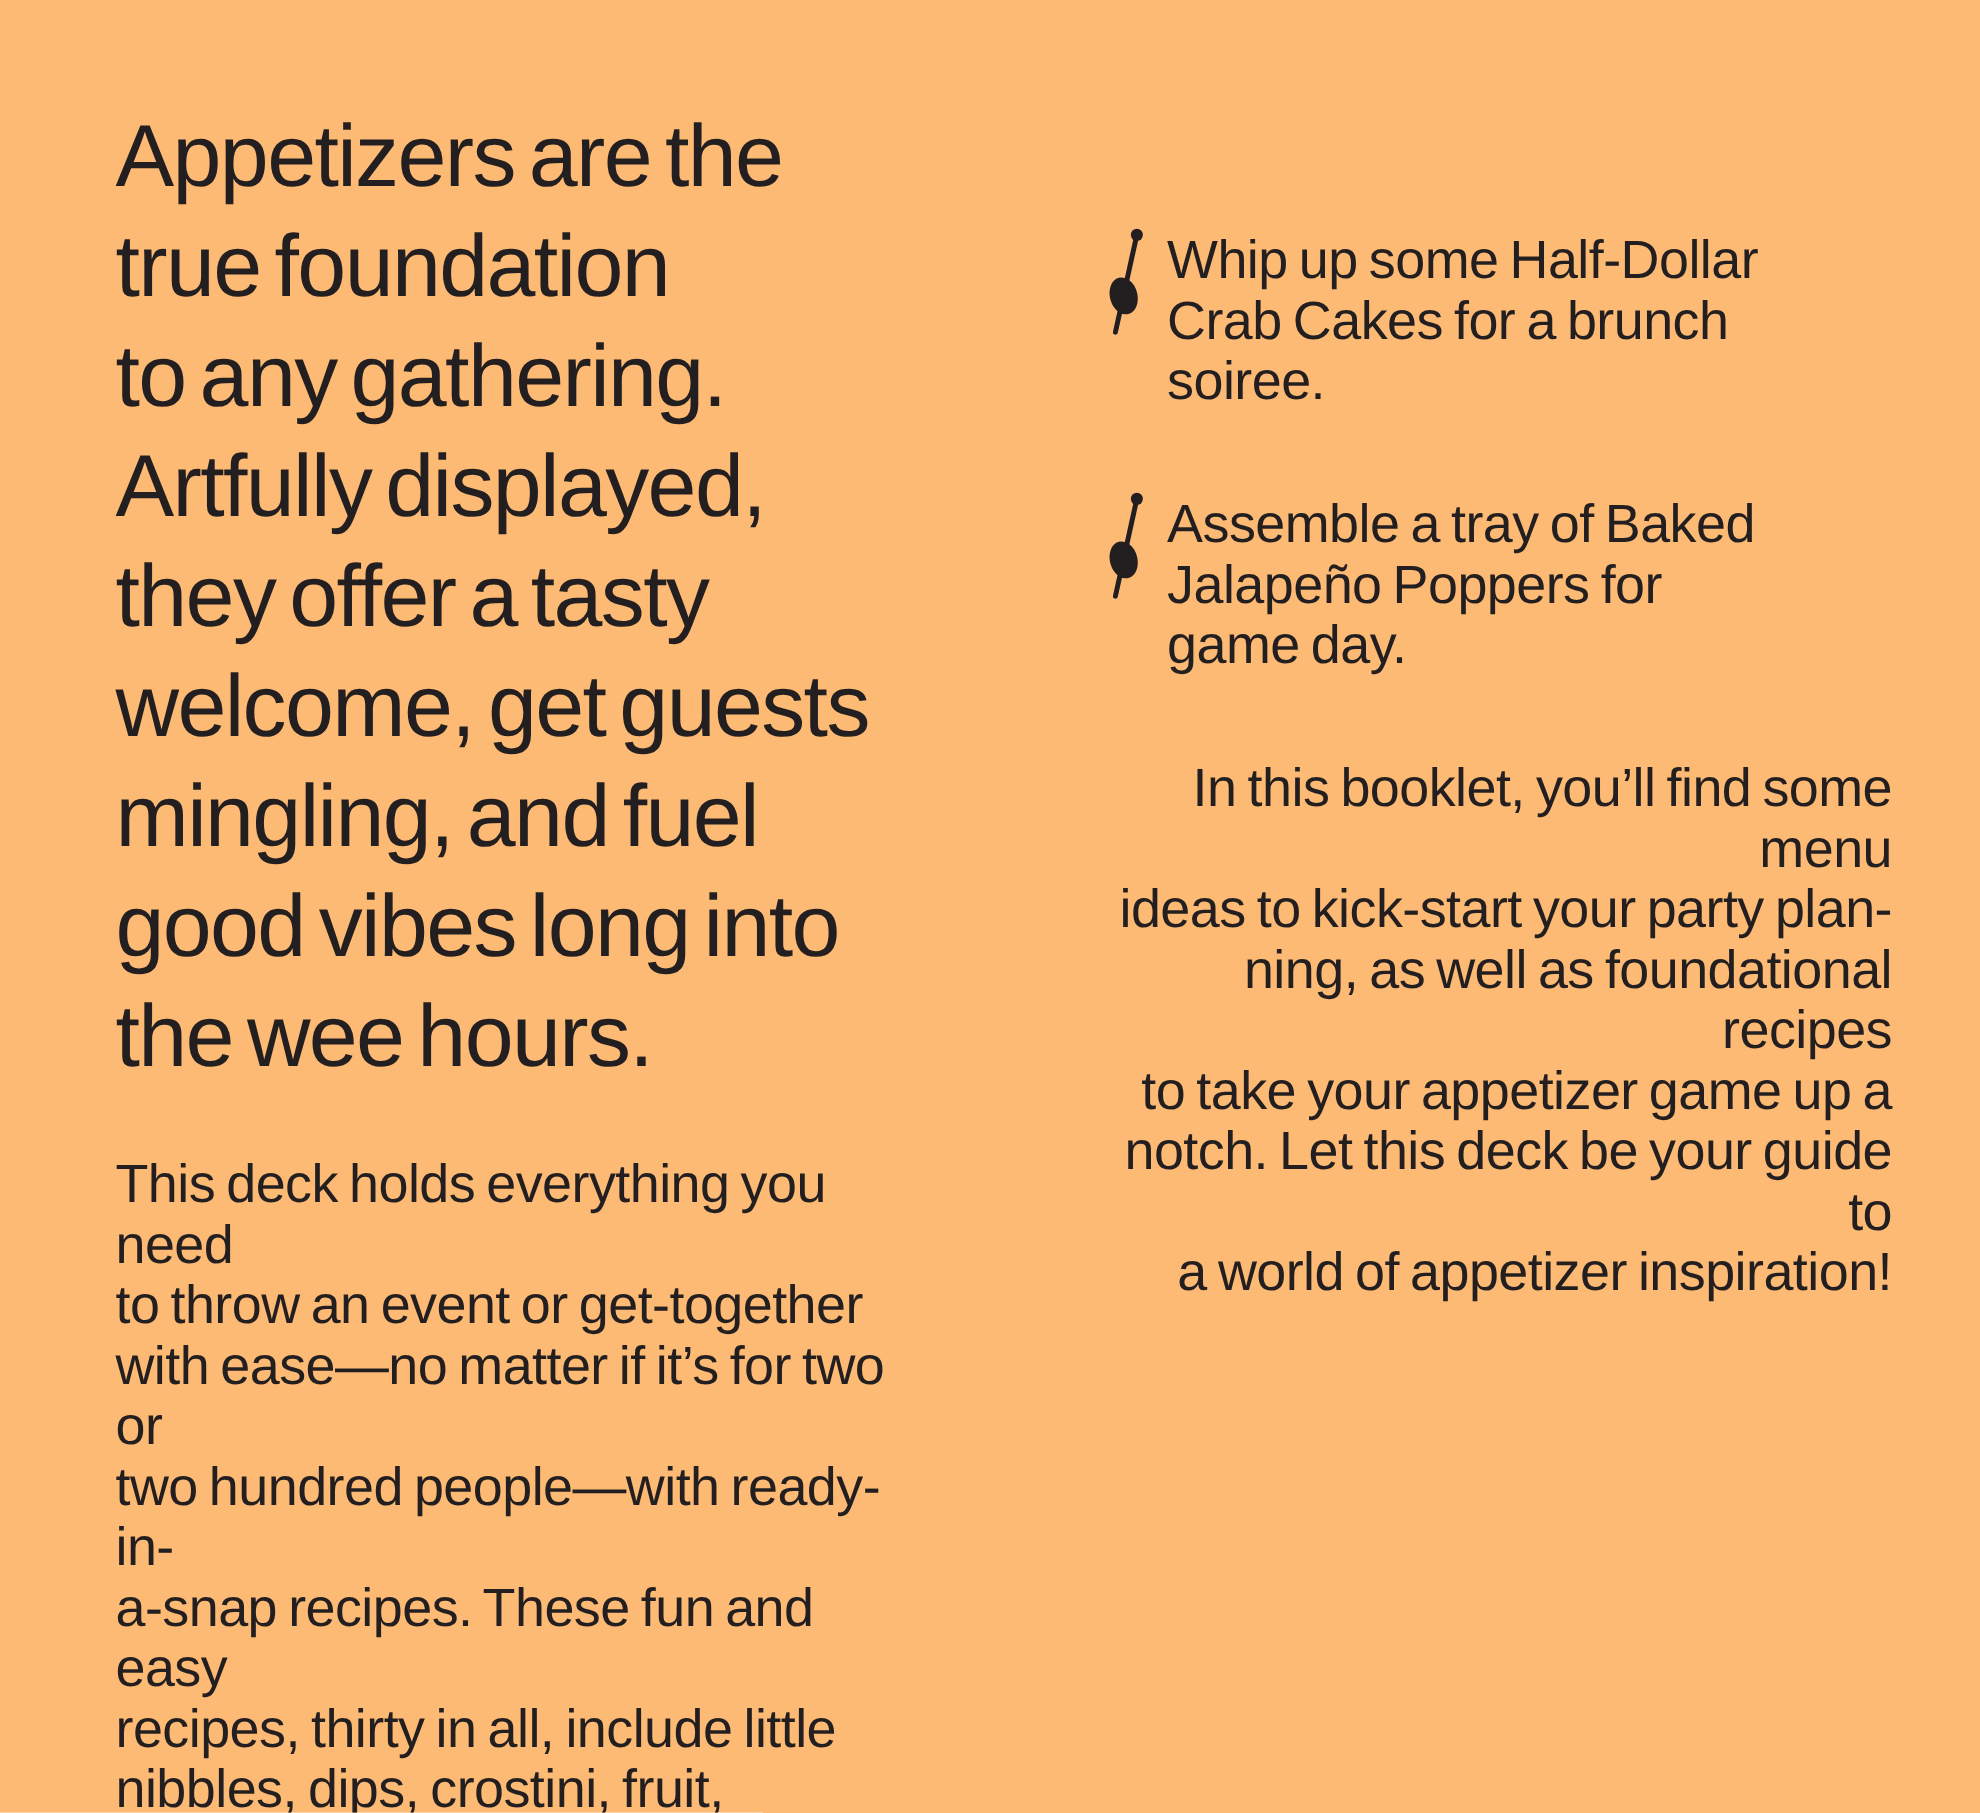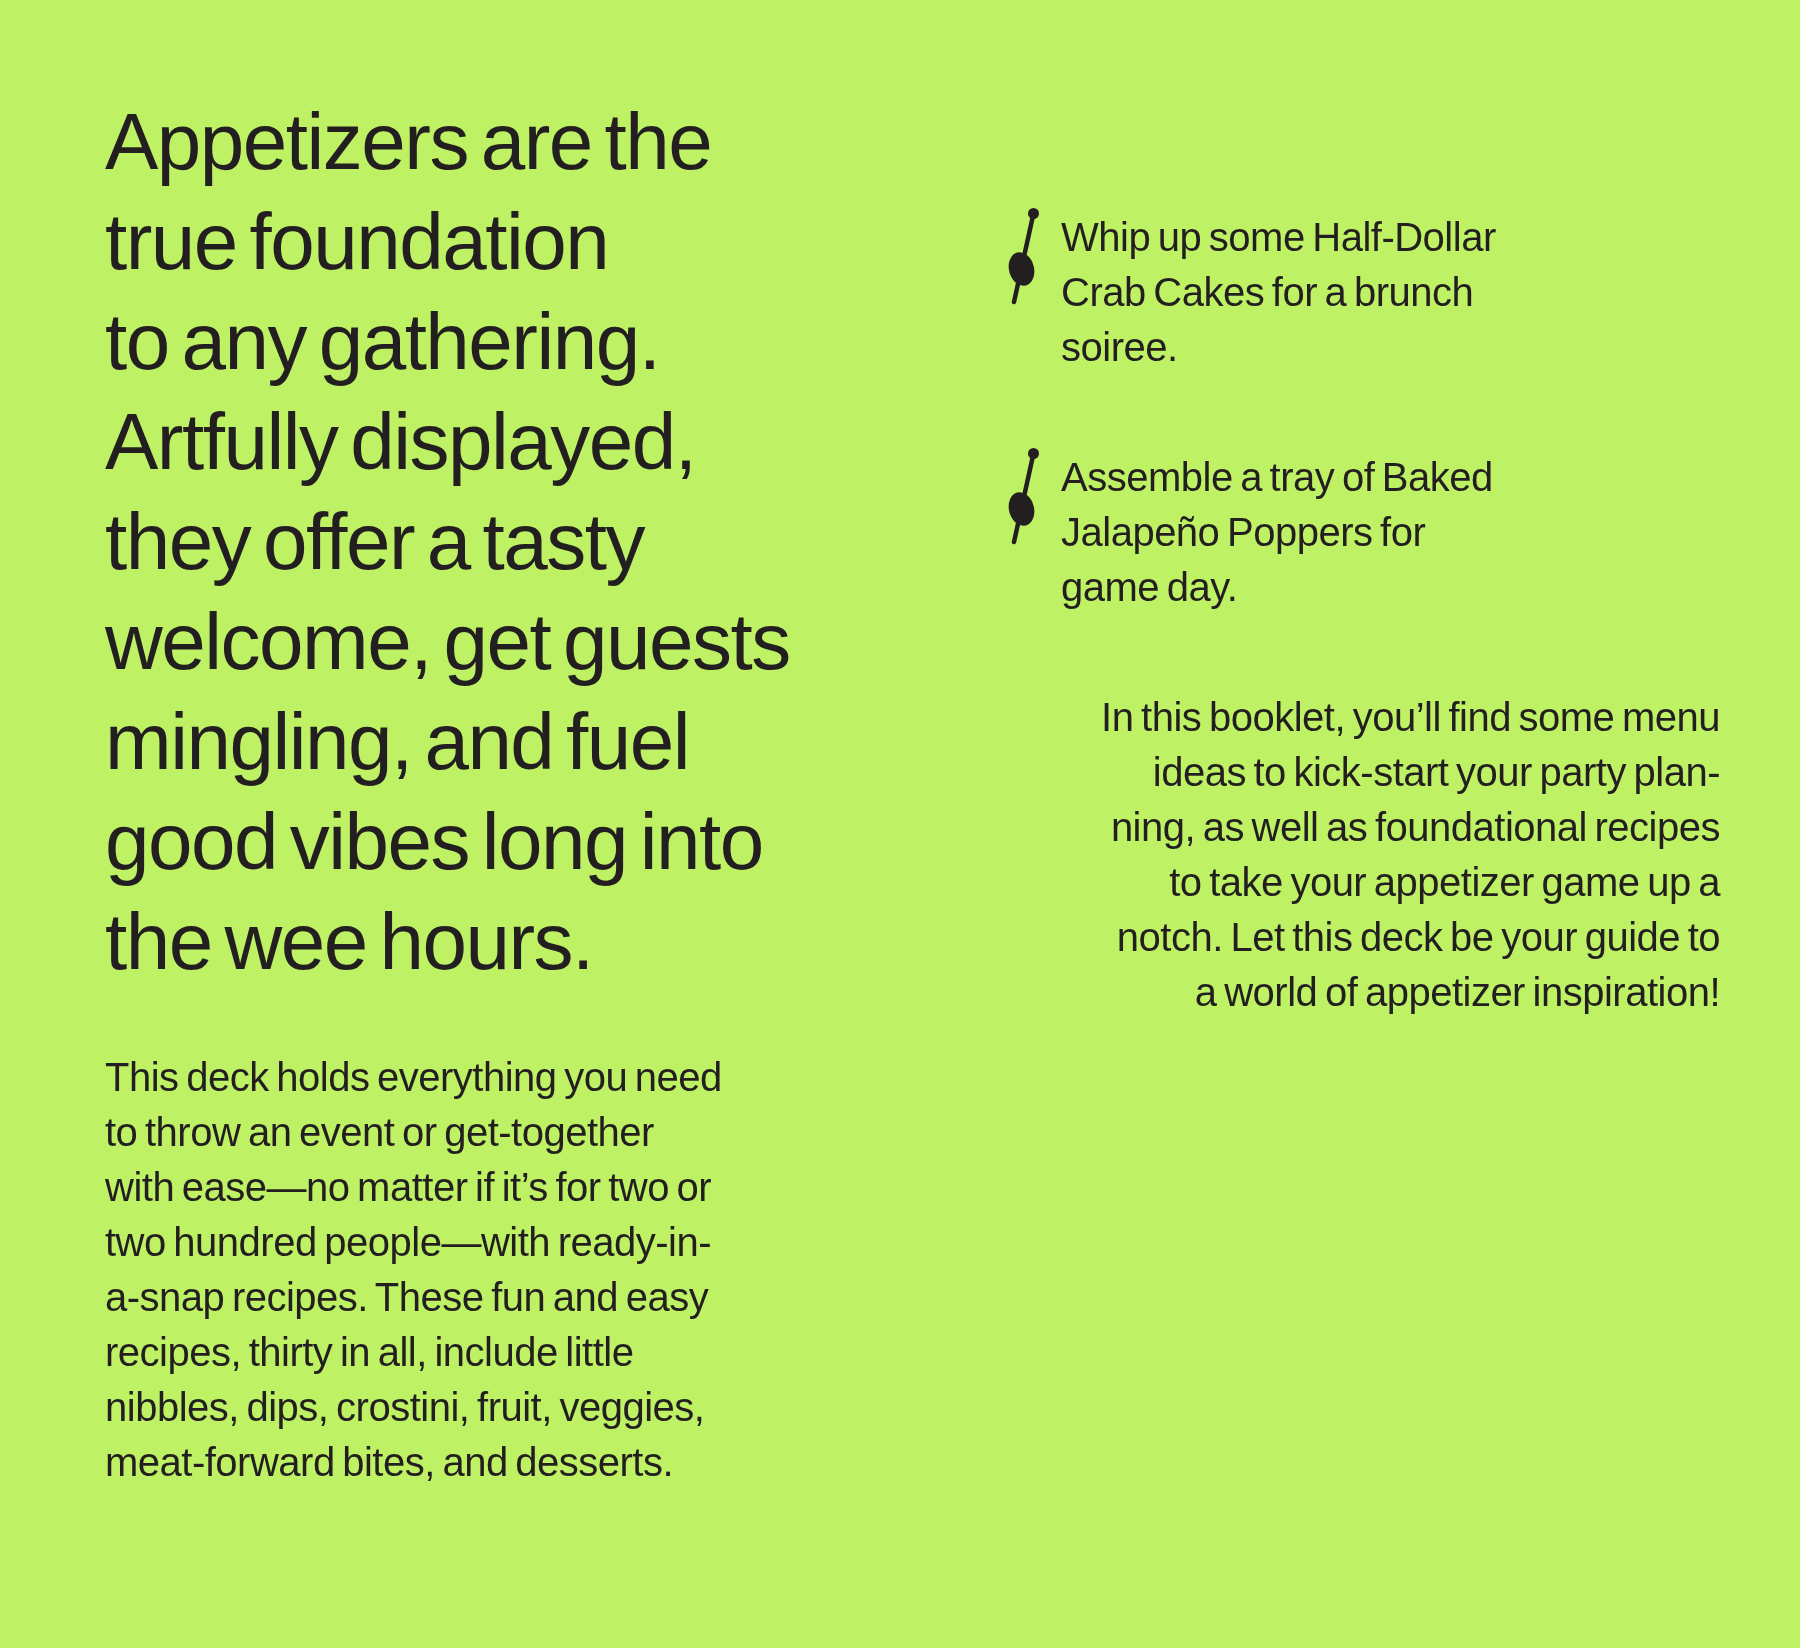--- a/index.html
+++ b/index.html
@@ -1,20 +1,20 @@
 <!DOCTYPE html>
 <html><head>
 <meta charset="utf-8">
 <style>
   html, body { margin: 0; padding: 0; background: #ffffff; }
   .page {
     position: relative;
     width: 1800px;
     height: 1648px;
-    background: #bef264;
+    background: #fdba74;
     overflow: hidden;
     font-family: "Liberation Sans", sans-serif;
     color: #231f20;
   }
   .left-col {
     position: absolute;
     left: 105px;
     top: 92px;
     width: 715px;
   }
@@ -25,21 +25,21 @@
     line-height: 100px;
     letter-spacing: -1.5px;
     word-spacing: -8px;
     white-space: pre-line;
     color: #231f20;
   }
   .intro-body {
     margin: 58px 0 0 0;
   }
   .body-text {
-    font-size: 40px;
+    font-size: 49px;
     font-weight: 400;
     line-height: 55px;
     letter-spacing: -0.5px;
     word-spacing: -3px;
     white-space: pre-line;
     color: #231f20;
   }
   .right-col {
     position: absolute;
     left: 1005px;

